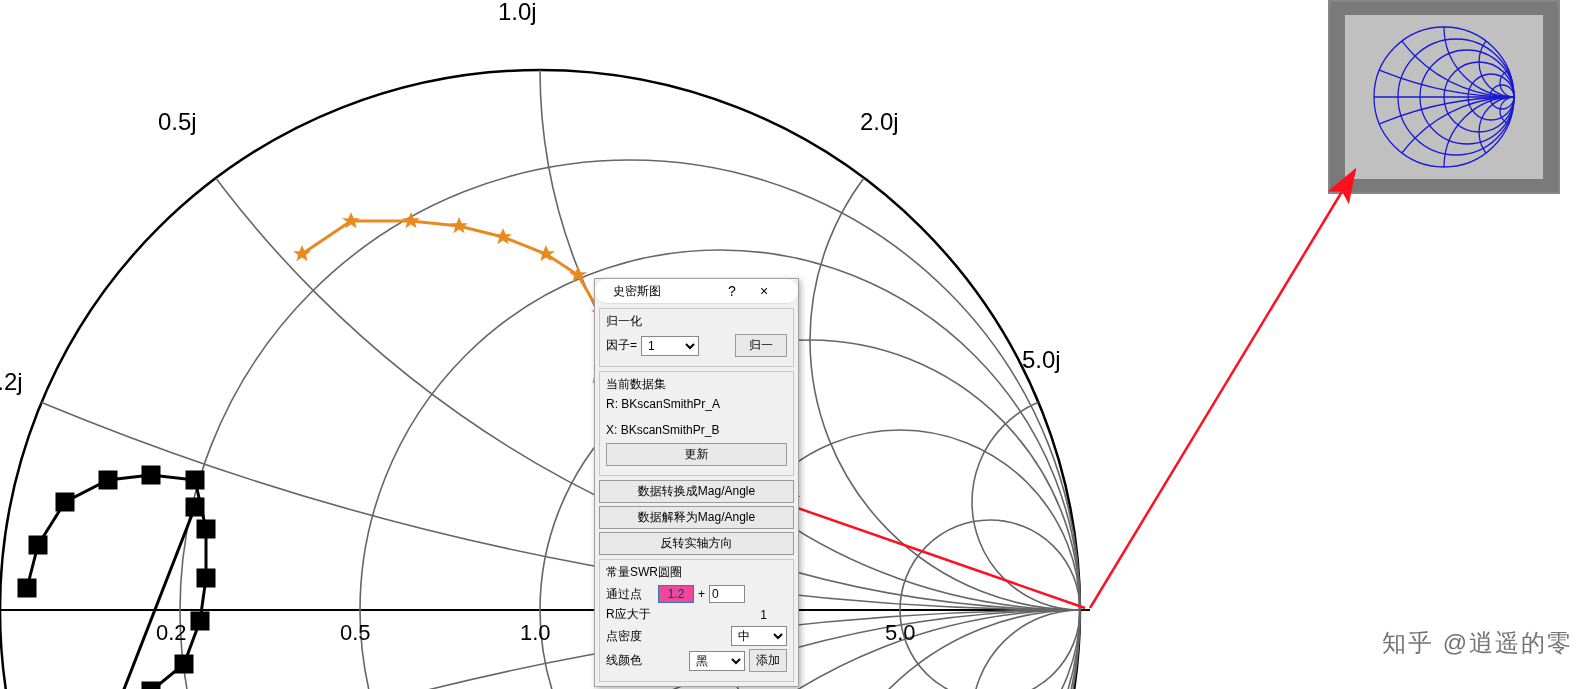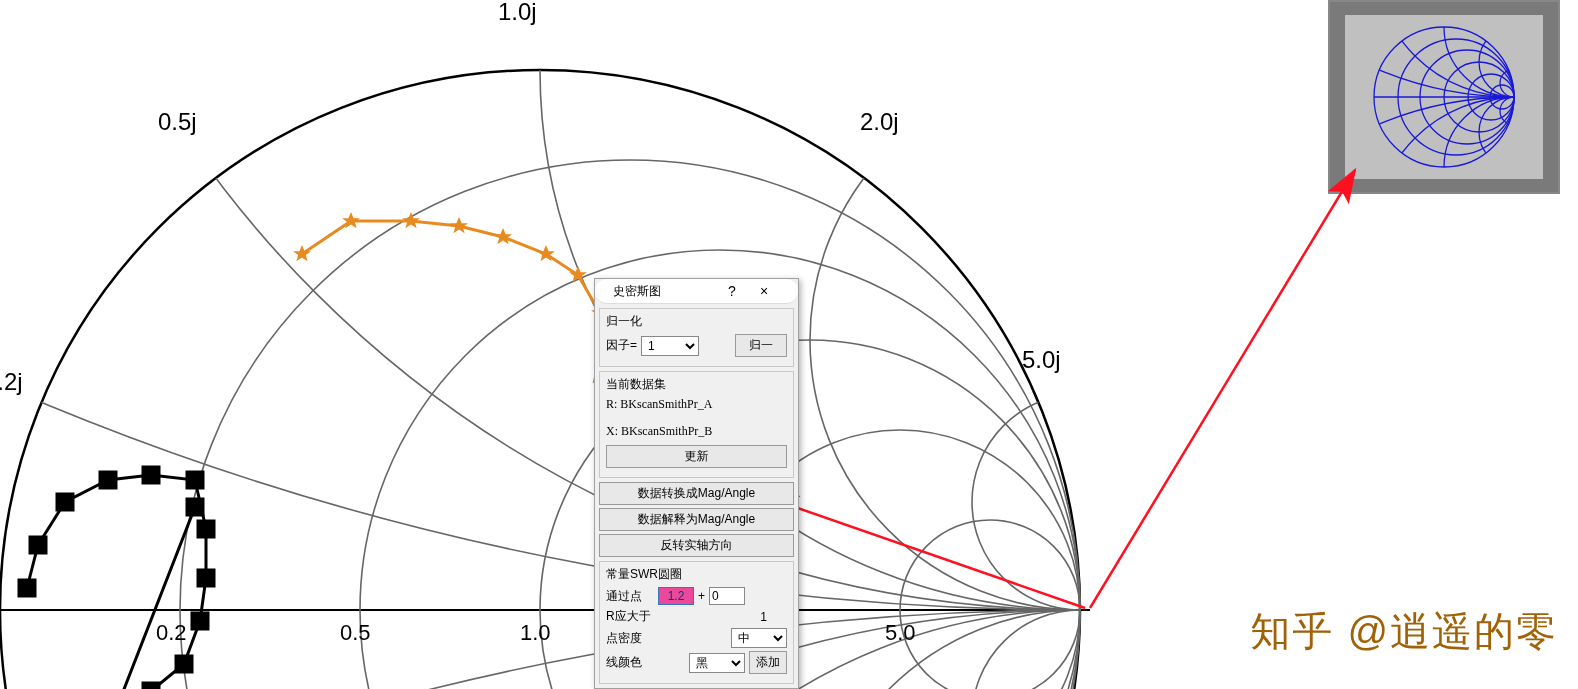--- a/index.html
+++ b/index.html
@@ -13,27 +13,27 @@
   .dlg-title span.t{flex:1;}
   .dlg-title .hbtn{width:32px;text-align:center;font-size:14px;cursor:default;}
   .grp{border:1px solid #c8c8c8;margin:4px;padding:4px 6px 6px;}
   .grp-title{font-size:12px;margin-bottom:4px;}
   .row{display:flex;align-items:center;margin:3px 0;gap:4px;}
   .lbl{white-space:nowrap;}
   .btn{border:1px solid #9a9a9a;background:#e8e8e8;font-size:12px;padding:2px 6px;text-align:center;cursor:default;}
   .btn.wide{display:block;margin:3px 0;}
   input.txt,select.sel{font-size:12px;border:1px solid #888;padding:1px 2px;background:#fff;}
   input.hl{background:#ec4899;color:#003a88;border:1px solid #3a75c4;}
-  .mono{font-family:Liberation Serif, serif;font-size:12px;}
+  .mono{font-family:Liberation Sans, sans-serif;font-size:12px;}
   
   .thumb-outer{position:absolute;right:18px;top:0;width:228px;height:190px;background:#7a7a7a;display:flex;align-items:center;justify-content:center;border:2px solid #888;}
   .thumb-inner{width:198px;height:164px;background:#c0c0c0;display:flex;align-items:center;justify-content:center;}
   
   .arrow{stroke:#ff1020;fill:#ff1020;}
-  .watermark{position:absolute;right:20px;bottom:30px;color:#a16207;font-size:40px;letter-spacing:2px;font-weight:500;pointer-events:none;}
+  .watermark{position:absolute;right:5px;bottom:30px;color:#737373;font-size:24px;letter-spacing:2px;font-weight:500;pointer-events:none;}
 </style>
 </head>
 <body>
 <div id="wrap">
 
 <svg id="smith-main" width="1150" height="1300" viewBox="0 0 1150 1300" style="left:-10px;top:-10px;">
   <defs>
     <clipPath id="clipR">
           <circle cx="550" cy="620" r="540"></circle>
         </clipPath>

